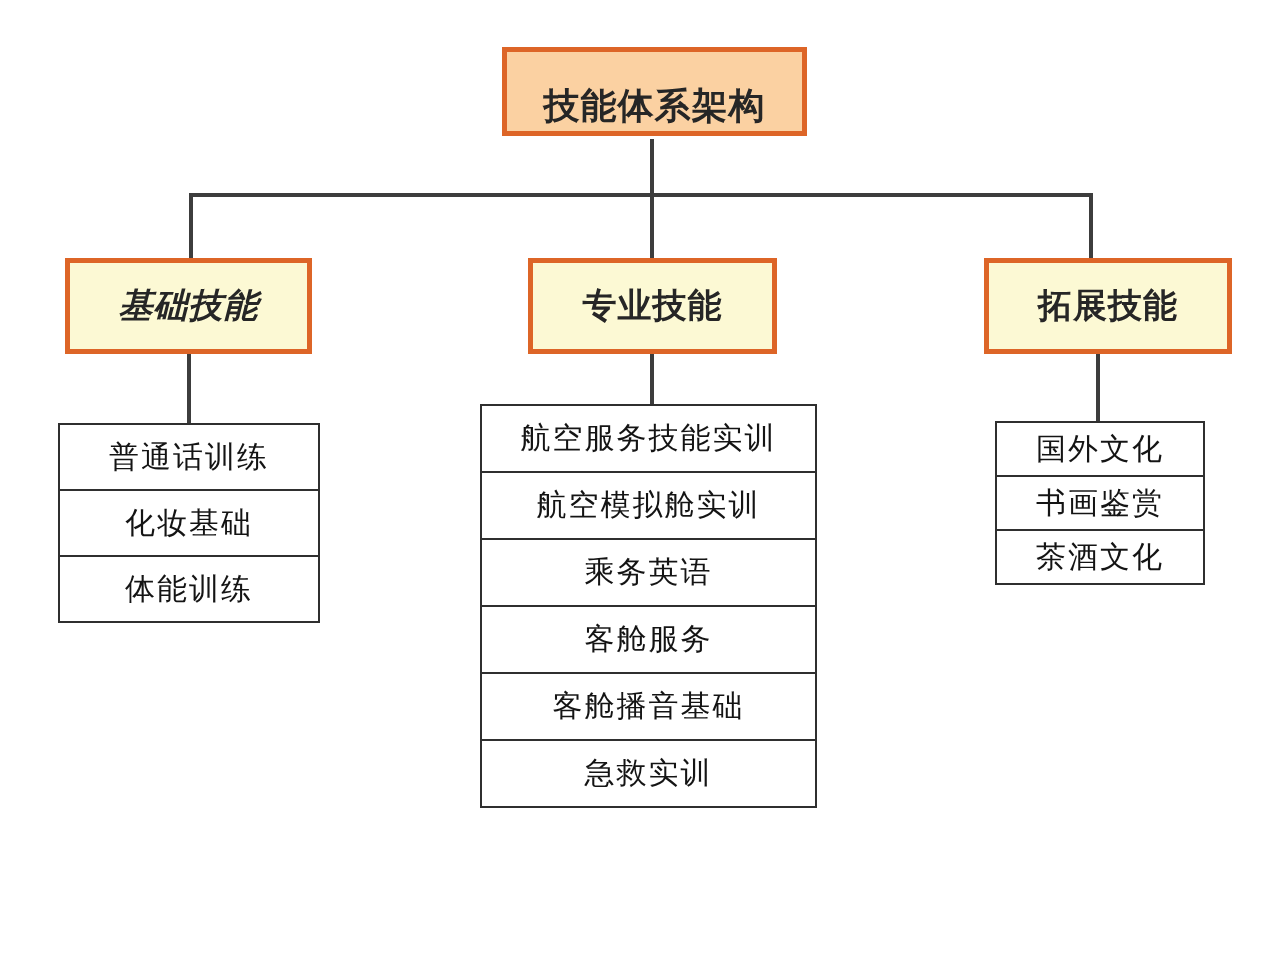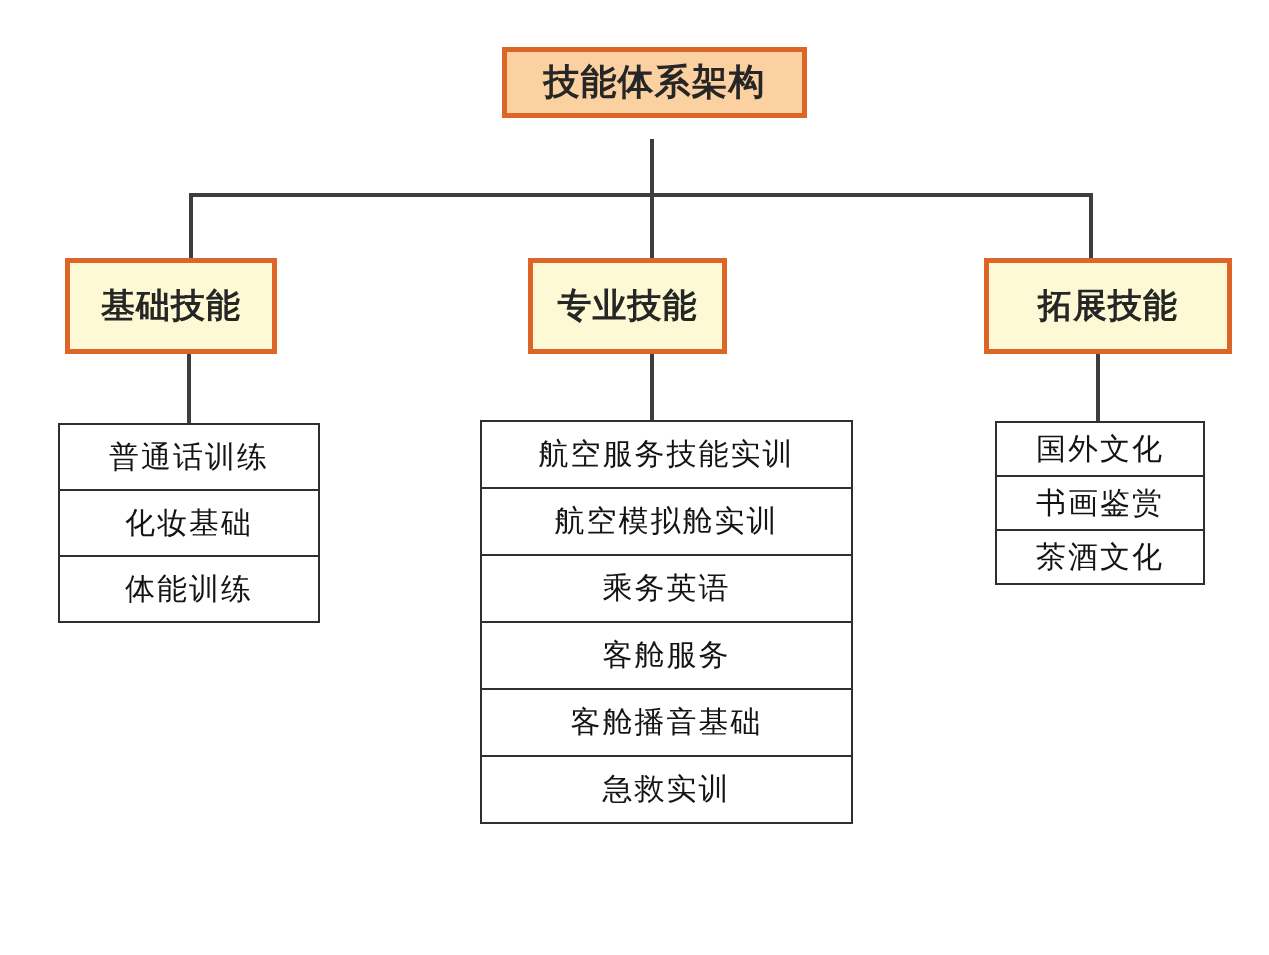--- a/index.html
+++ b/index.html
@@ -19,33 +19,34 @@
     position: absolute;
     box-sizing: border-box;
     display: flex;
     align-items: center;
     justify-content: center;
     font-weight: bold;
     color: #262626;
     letter-spacing: 1px;
   }
   .root-node {
-    left: 502px; top: 47px; width: 305px; height: 71px;
+    left: 502px; top: 47px; width: 305px; height: 89px;
     background: var(--root-fill, #fbd1a2);
     border: 5px solid var(--box-border, #dd6527);
     font-size: 36px;
+    align-items: flex-end;
   }
   .branch-node {
     background: var(--branch-fill, #fcf9d4);
     border: 5px solid var(--box-border, #dd6527);
     font-size: 34px;
     height: 96px;
   }
-  .branch-basic    { left: 65px;  top: 258px; width: 212px; }
-  .branch-pro      { left: 528px; top: 258px; width: 199px; }
+  .branch-basic    { left: 65px;  top: 258px; width: 247px; font-style: italic; }
+  .branch-pro      { left: 528px; top: 258px; width: 249px; }
   .branch-extend   { left: 972px; top: 258px; width: 248px; margin-left: 12px; }
 
   .line {
     position: absolute;
     background: var(--connector, #3d3d3d);
   }
   .v-root   { left: 650px;  top: 139px; width: 4px;  height: 56px; }
   .h-main   { left: 189px;  top: 193px; width: 904px; height: 4px; }
   .v-left   { left: 189px;  top: 195px; width: 4px;  height: 64px; }
   .v-center { left: 650px;  top: 195px; width: 4px;  height: 64px; }
@@ -58,21 +59,21 @@
     position: absolute;
     box-sizing: border-box;
     border: 2px solid var(--list-border, #2f2f2f);
     background: #ffffff;
     font-family: "Liberation Serif", serif;
     font-size: 30px;
     color: #141414;
     letter-spacing: 2px;
   }
   .list-basic  { left: 58px;  top: 423px; width: 262px; }
-  .list-pro    { left: 480px; top: 420px; width: 373px; font-family: Liberation Mono, monospace; }
+  .list-pro    { left: 480px; top: 404px; width: 337px; font-family: Liberation Mono, monospace; }
   .list-extend { left: 995px; top: 421px; width: 210px; }
 
   .list-cell {
     display: flex;
     align-items: center;
     justify-content: center;
     border-top: 2px solid var(--list-border, #2f2f2f);
   }
   .list-cell:first-child { border-top: none; }
   .list-basic  .list-cell { height: 64px; }

